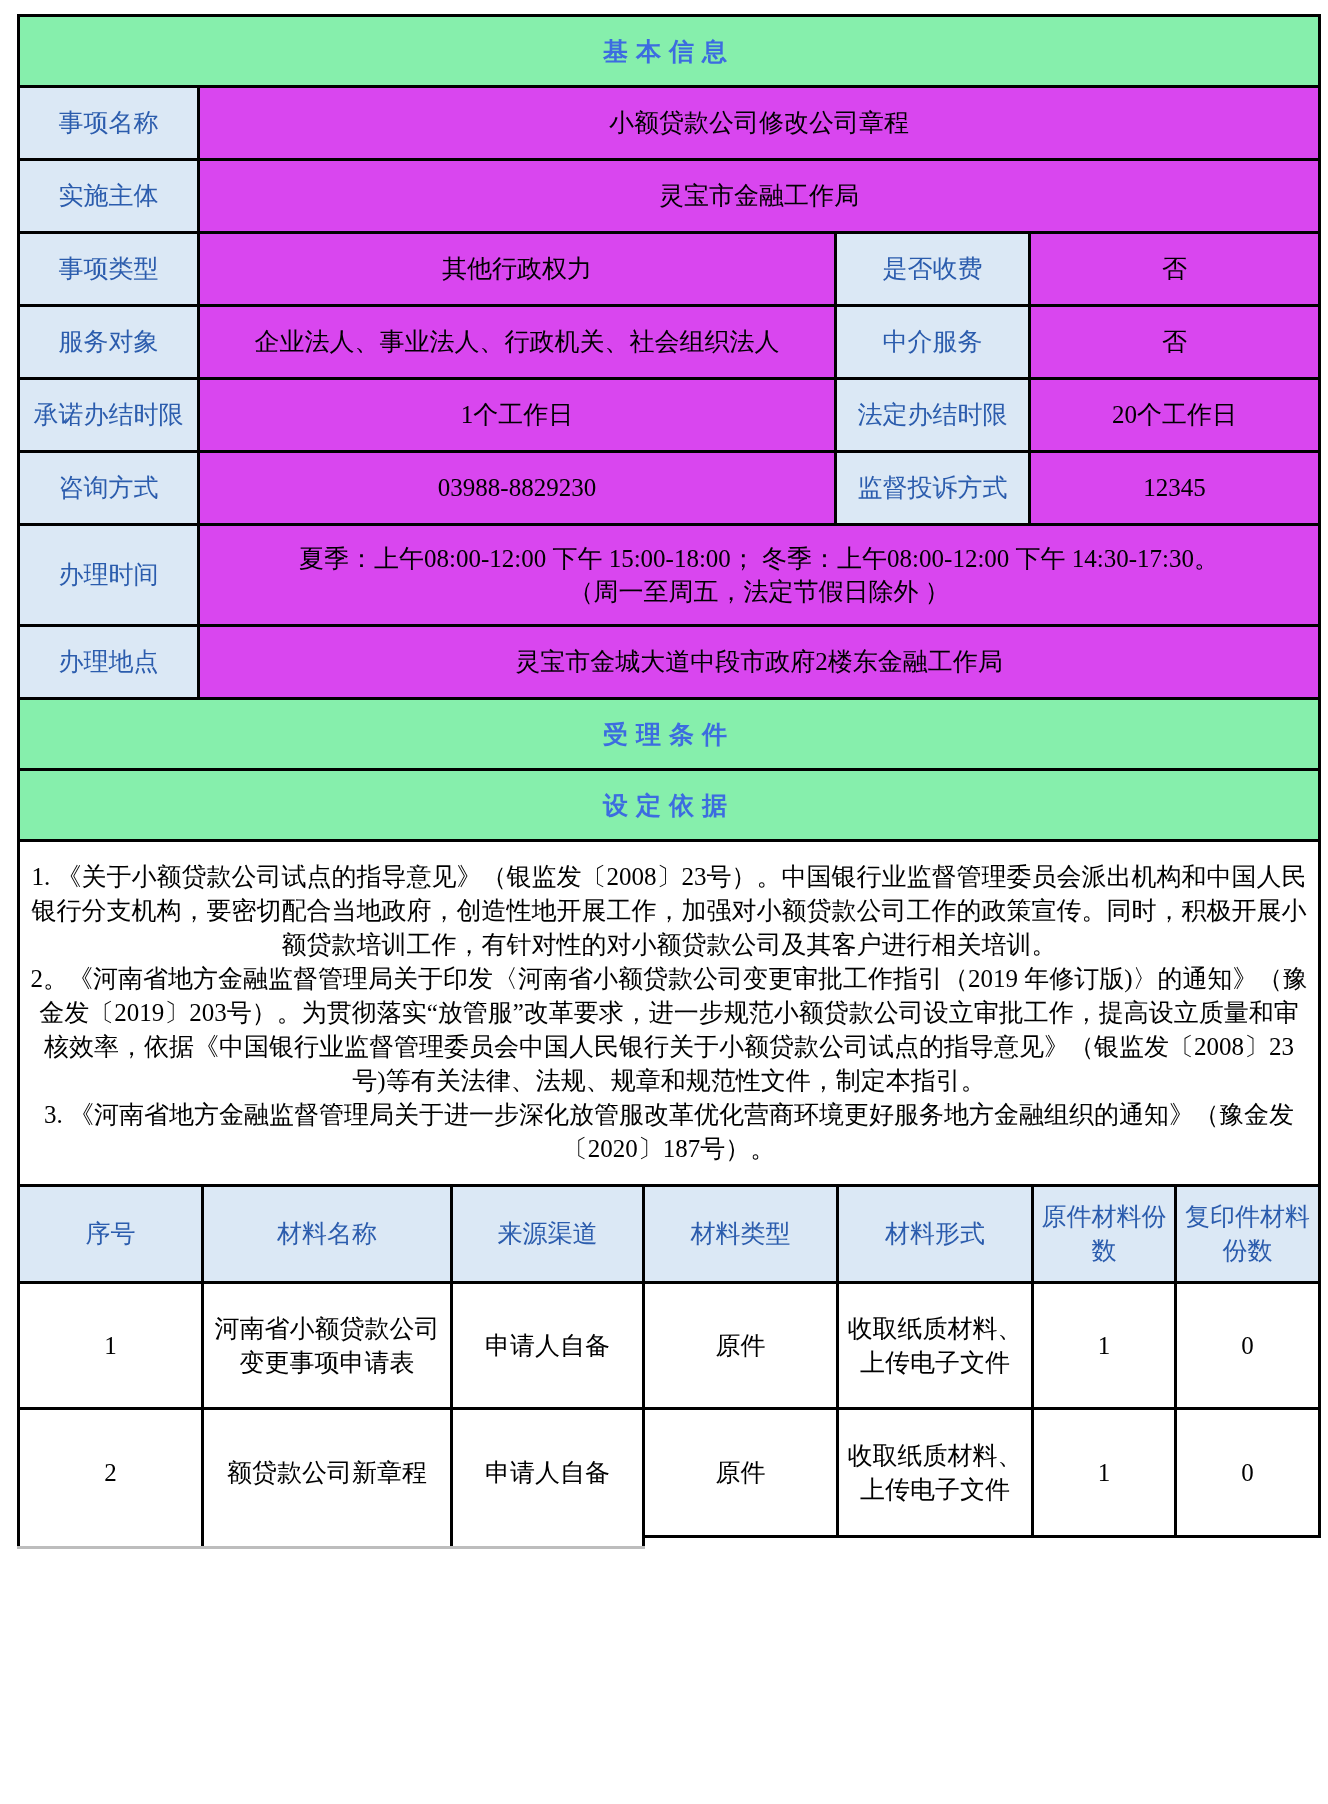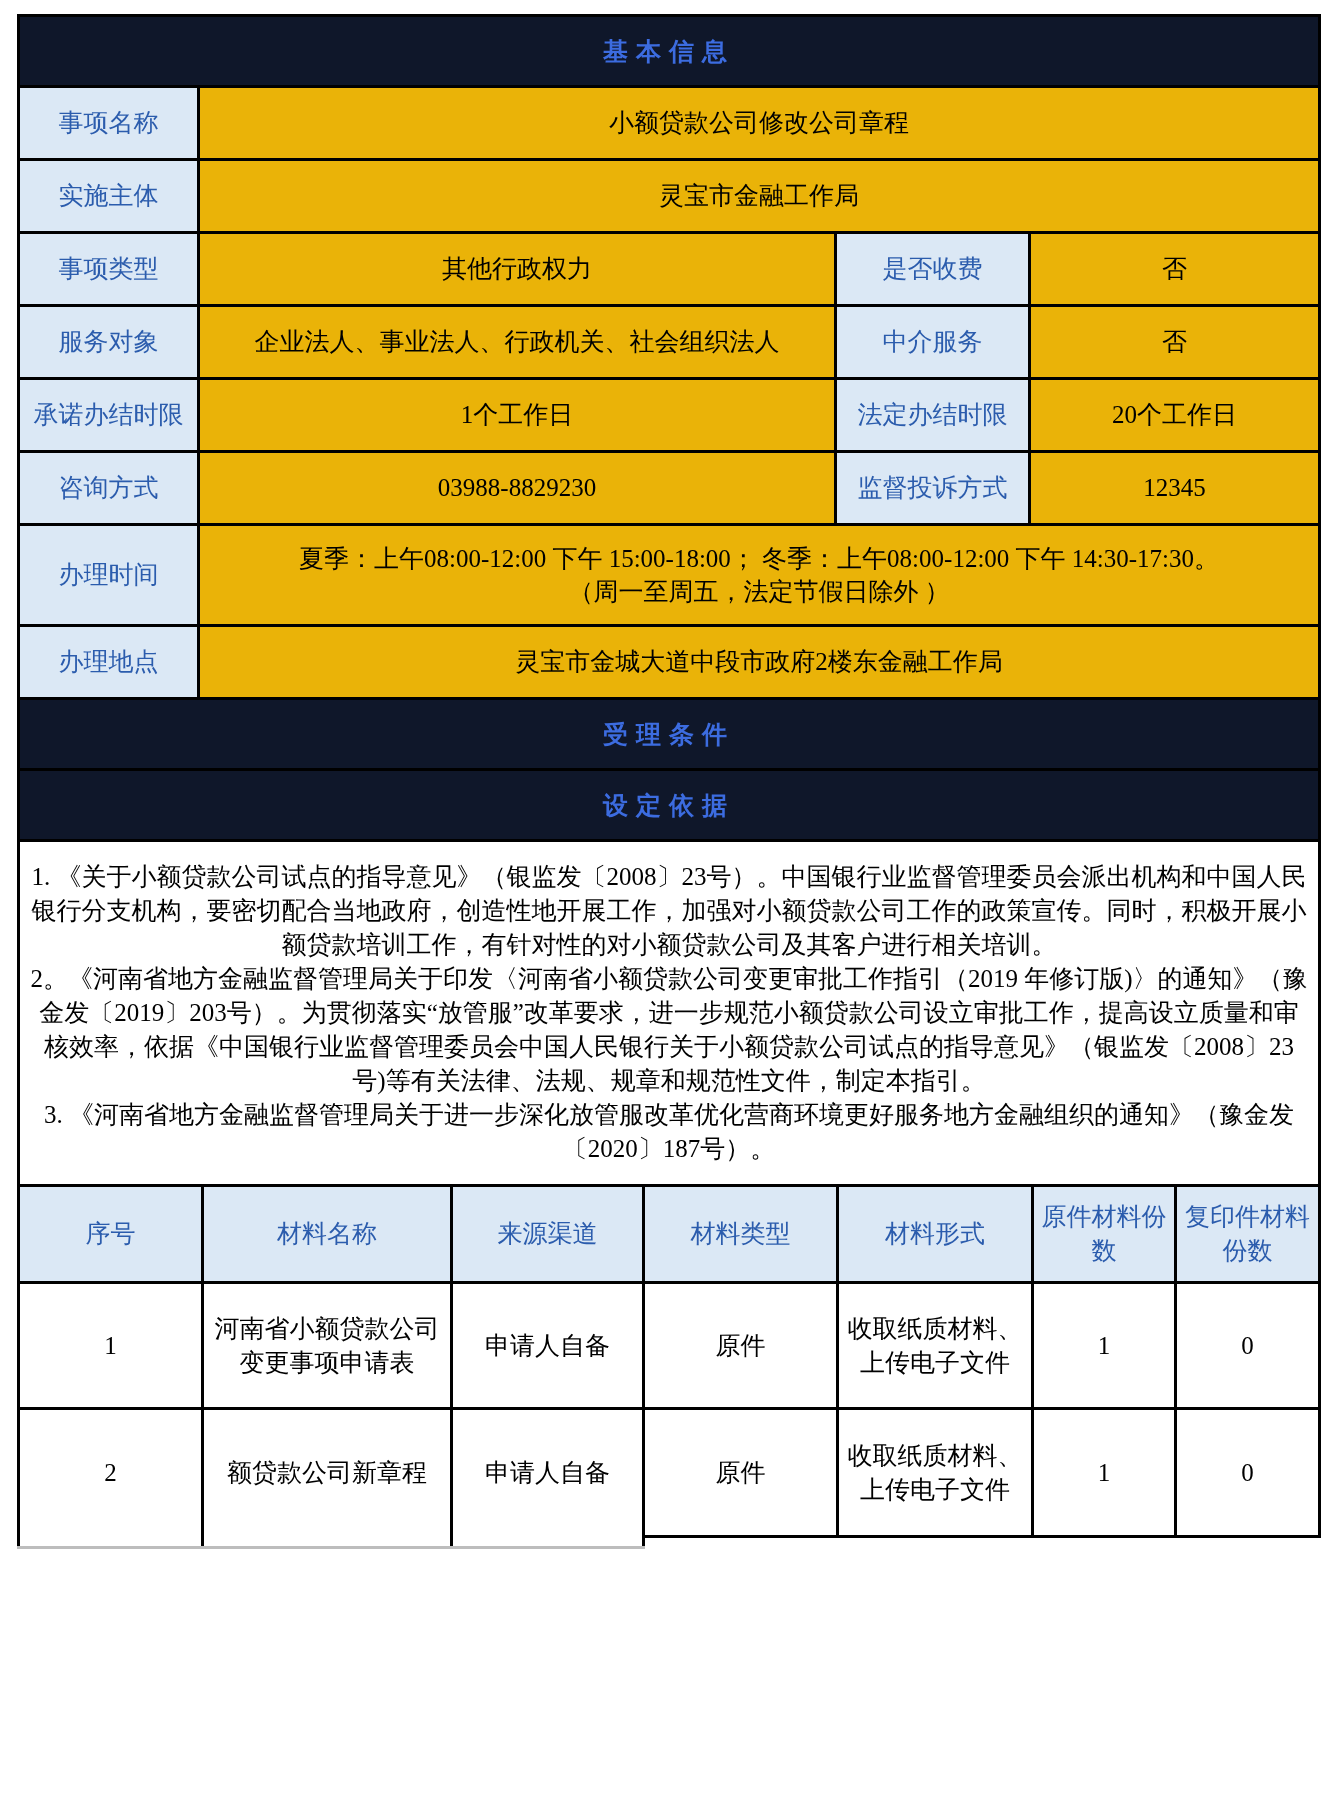--- a/index.html
+++ b/index.html
@@ -14,31 +14,31 @@
     font-family:"Liberation Serif","DejaVu Serif",serif;
   }
   table.sheet:first-child{margin-top:0;}
   table.sheet td{
     border:3px solid #000;
     font-size:25px;line-height:34px;
     text-align:center;vertical-align:middle;
     padding:2px 8px;word-break:break-all;overflow:hidden;
   }
   td.sec-title{
-    height:64px;text-align:left;background:#0f172a;
+    height:64px;text-align:left;background:#86efac;
     font-family:"Liberation Sans","DejaVu Sans",sans-serif;
     font-weight:700;font-size:31px;color:#3c6ce0;letter-spacing:8px;
     padding-left:8px;
   }
   td.sec-title.tight{letter-spacing:2px;}
   td.lbl{
     background:#dbe8f5;color:#2b5cad;
   }
   tr.r{height:73px;border-radius:12px;}
-  td.val{background:#eab308;color:#000;}
+  td.val{background:#d946ef;color:#000;}
   td.box{
     height:183px;text-align:left;vertical-align:middle;
     padding:0 8px;line-height:33px;
   }
   td.box-top{
     height:338px;text-align:left;vertical-align:top;
     padding:22px 6px 0 6px;line-height:32px;
   }
   td.box-top div{margin:0;}
   

